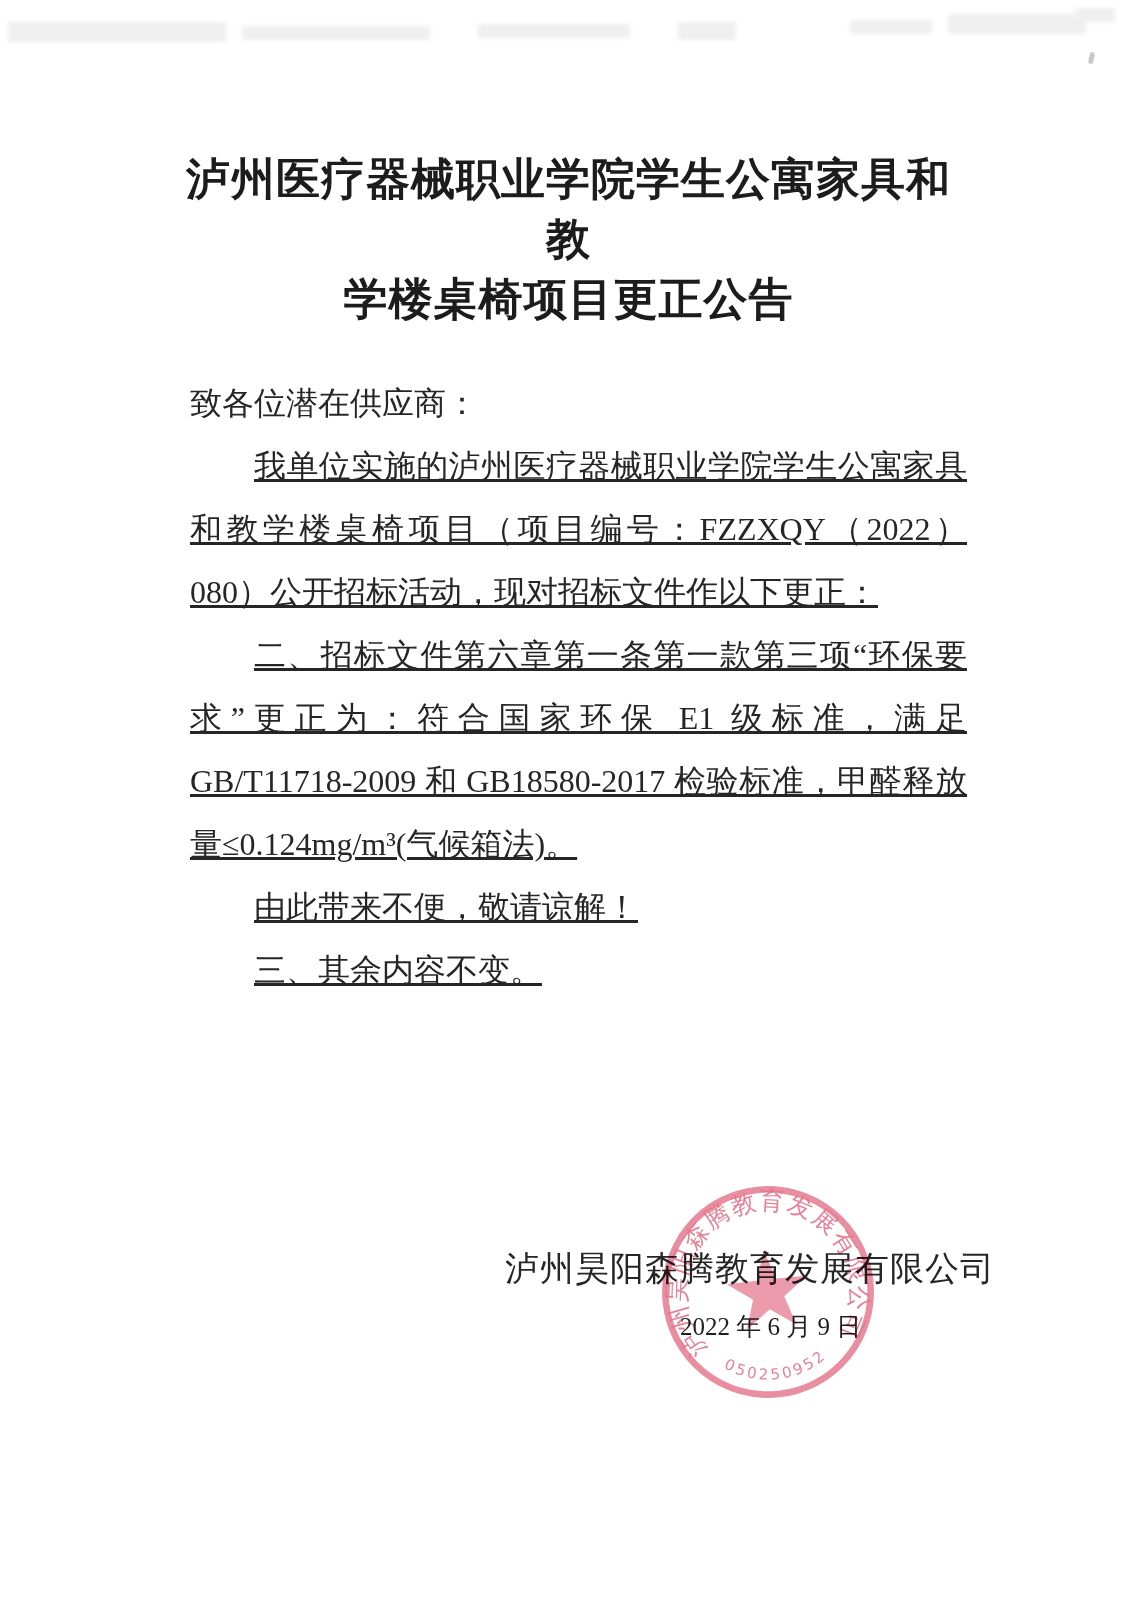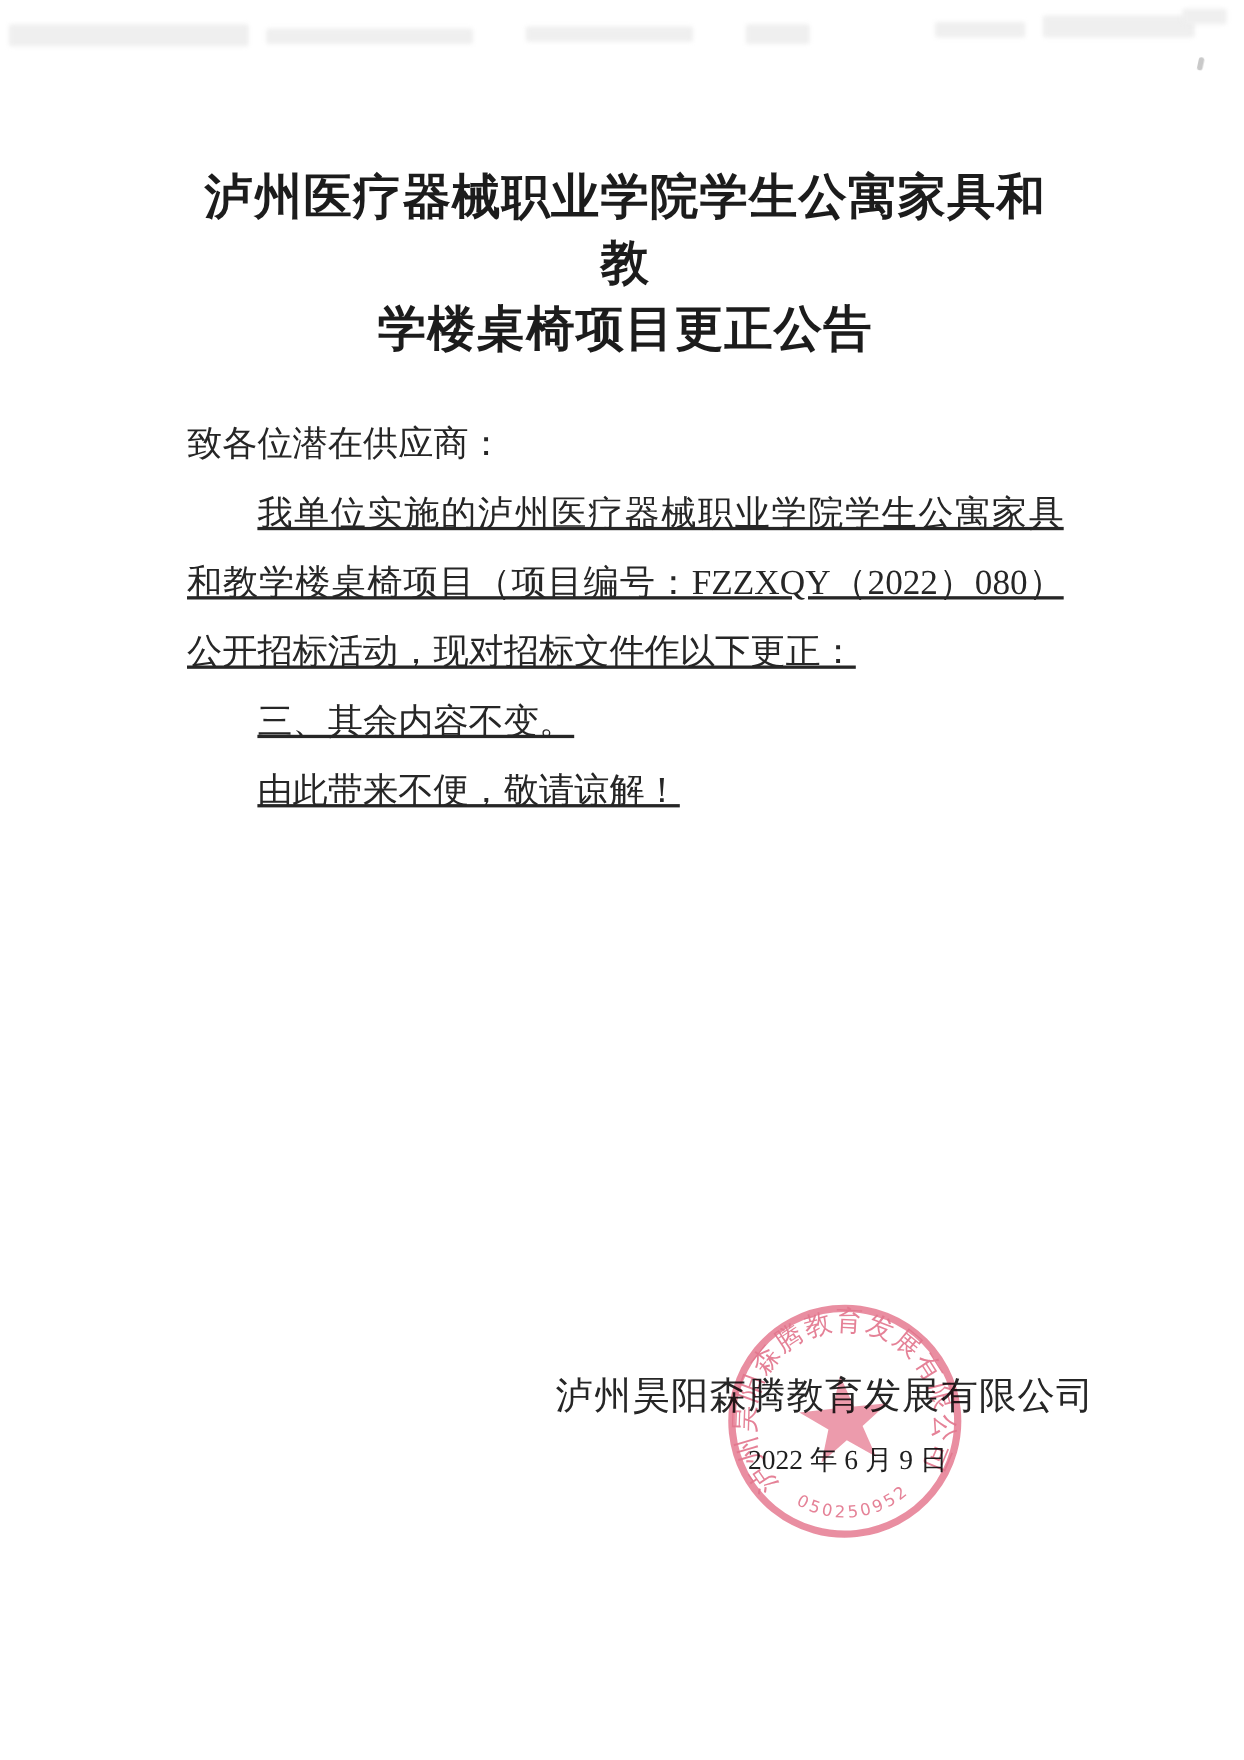--- a/index.html
+++ b/index.html
@@ -35,20 +35,21 @@
     white-space: pre-line;
     color: #1c1c1c;
     letter-spacing: 1px;
   }
   .body-text {
     margin-top: 42px;
     font-size: 32px;
     line-height: 63px;
     color: #262626;
     text-align: justify;
+    margin-left: 20px;
   }
   .salutation { text-indent: 0; }
   .para { text-indent: 2em; text-decoration: underline; }
   .signature-company {
     position: absolute;
     left: 505px; top: 1246px;
     font-size: 34px;
     color: #262626;
     letter-spacing: 1px;
     white-space: nowrap;
@@ -92,22 +93,23 @@
   <div class="artifact" style="left:1075px;top:8px;  width:40px;  height:14px;"></div>
   <div class="corner-mark"></div>
 
   <div class="content">
     <h1 class="doc-title">泸州医疗器械职业学院学生公寓家具和教
 学楼桌椅项目更正公告</h1>
 
     <div class="body-text">
       <p class="salutation">致各位潜在供应商：</p>
       <p class="para">我单位实施的泸州医疗器械职业学院学生公寓家具和教学楼桌椅项目（项目编号：FZZXQY（2022）080）公开招标活动，现对招标文件作以下更正：</p>
+      <p class="para">二、招标文件第六章第一条第一款第三项“环保要求”更正为：符合国家环保 E1 级标准，满足 GB/T11718-2009 和 GB18580-2017 检验标准，甲醛释放量≤0.124mg/m³(气候箱法)。</p>
+      <p class="para">由此带来不便，敬请谅解！</p>
       <p class="para">三、其余内容不变。</p>
-      <p class="para">由此带来不便，敬请谅解！</p>
     </div>
   </div>
 
   <div class="signature-company">泸州昊阳森腾教育发展有限公司</div>
   <div class="signature-date">2022 年 6 月 9 日</div>
 
   <svg class="seal" viewBox="0 0 240 240" xmlns="http://www.w3.org/2000/svg">
     <defs>
       <path id="ringTextArc" d="M 50.7,174.2 A 88,88 0 1 1 189.3,174.2" fill="none"></path>
       <path id="serialArc" d="M 66.7,196.2 A 93,93 0 0 0 173.4,196.2" fill="none"></path>

